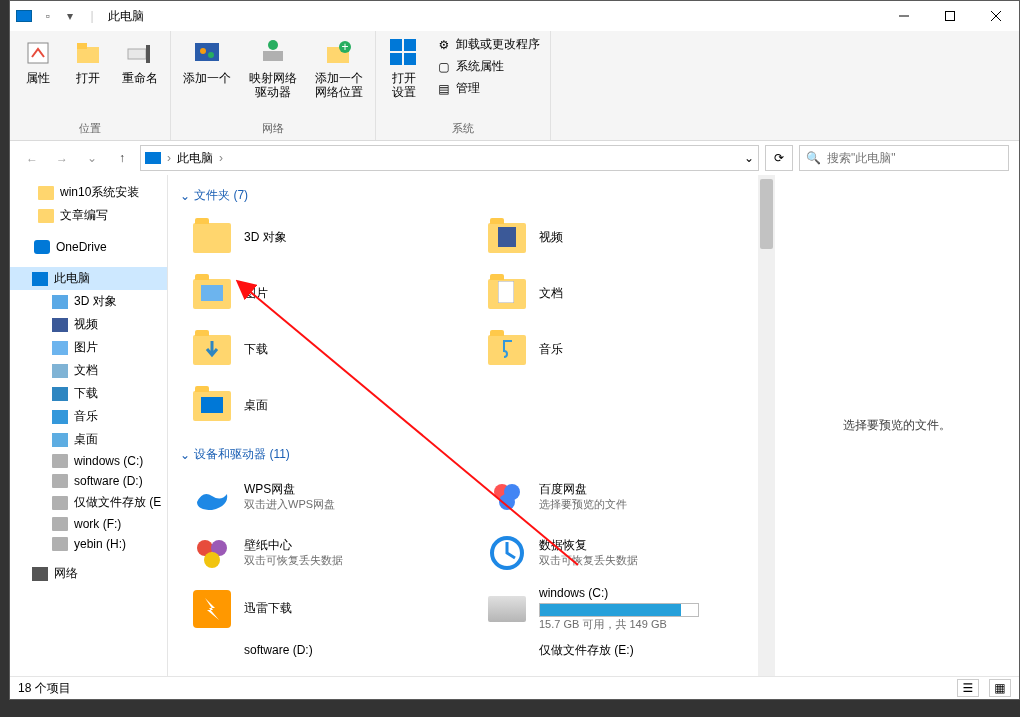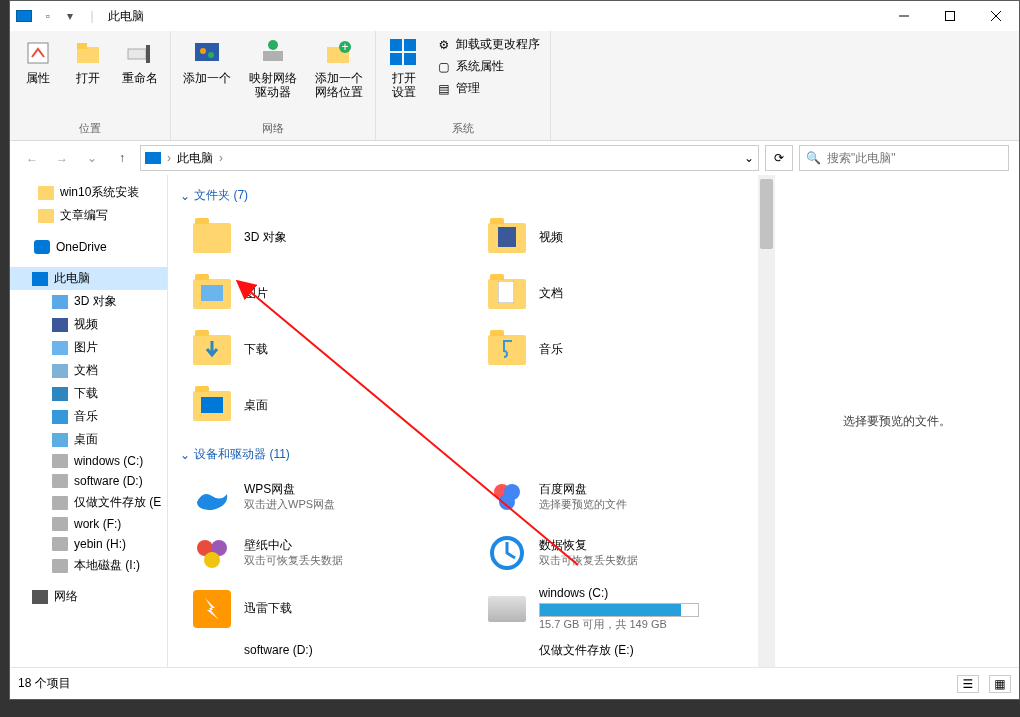--- a/index.html
+++ b/index.html
@@ -67,21 +67,21 @@
 .gitem .sub { color: #6d6d6d; font-size: 11px; }
 .driveico { width: 38px; height: 26px; background: linear-gradient(#e0e0e0, #b5b5b5); border-radius: 2px; }
 .drivebar { width: 160px; height: 14px; border: 1px solid #bcbcbc; background: #fff; margin-top: 2px; }
 .drivebar .fill { height: 100%; background: #26a0da; }
 
 .preview { width: 245px; border-left: 1px solid #e5e5e5; display: flex; align-items: center; justify-content: center; color: #404040; position: relative; }
 .vscroll { position: absolute; right: 0; top: 0; width: 17px; height: 100%; background: #f0f0f0; }
 .vscroll .thumb { position: absolute; left: 2px; width: 13px; background: #c2c2c2; border-radius: 2px; }
 
 
-.status { height: 32px; border-top: 1px solid #e5e5e5; display: flex; align-items: center; padding: 0 8px; gap: 10px; }
+.status { height: 23px; border-top: 1px solid #e5e5e5; display: flex; align-items: center; padding: 0 8px; gap: 10px; }
 .status .spacer { flex: 1; }
 .viewbtn { width: 22px; height: 18px; border: 1px solid #ccc; cursor: pointer; display: inline-flex; align-items: center; justify-content: center; }
 
 
 .arrow { position: absolute; pointer-events: none; }
 
 svg { display: block; }
 </style>
 </head>
 <body>
@@ -304,24 +304,20 @@
           <span>仅做文件存放 (E</span>
         </div>
       <div class="navitem l2">
           <div class="nico ndrive"></div>
           <span>work (F:)</span>
         </div>
       <div class="navitem l2">
           <div class="nico ndrive"></div>
           <span>yebin (H:)</span>
         </div>
-      <div class="navitem l2">
-          <div class="nico ndrive"></div>
-          <span>本地磁盘 (I:)</span>
-        </div>
       <div style="height:8px"></div>
       <div class="navitem" style="padding-left:22px">
           <div class="nico" style="background:#555"></div>
           <span>网络</span>
         </div>
     </div>
 
     <div class="content">
       <div class="ghead">
           <span>⌄</span>

